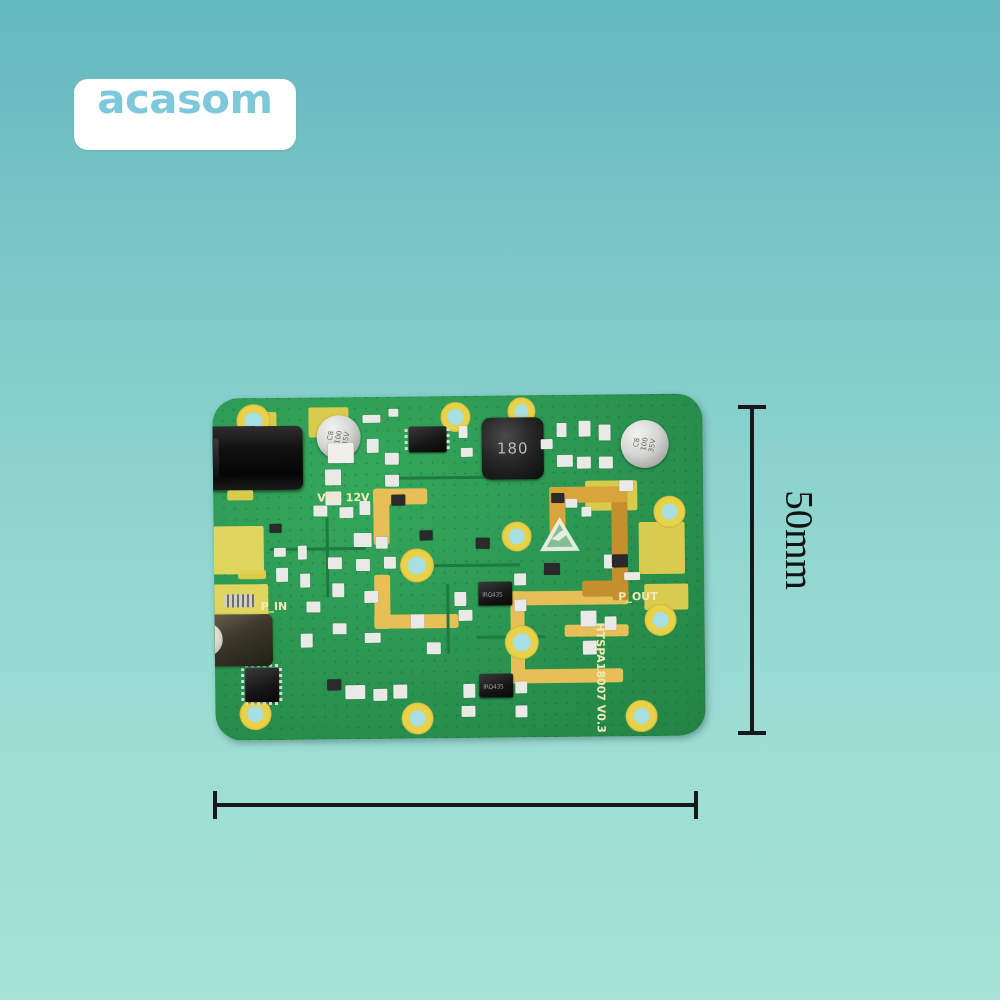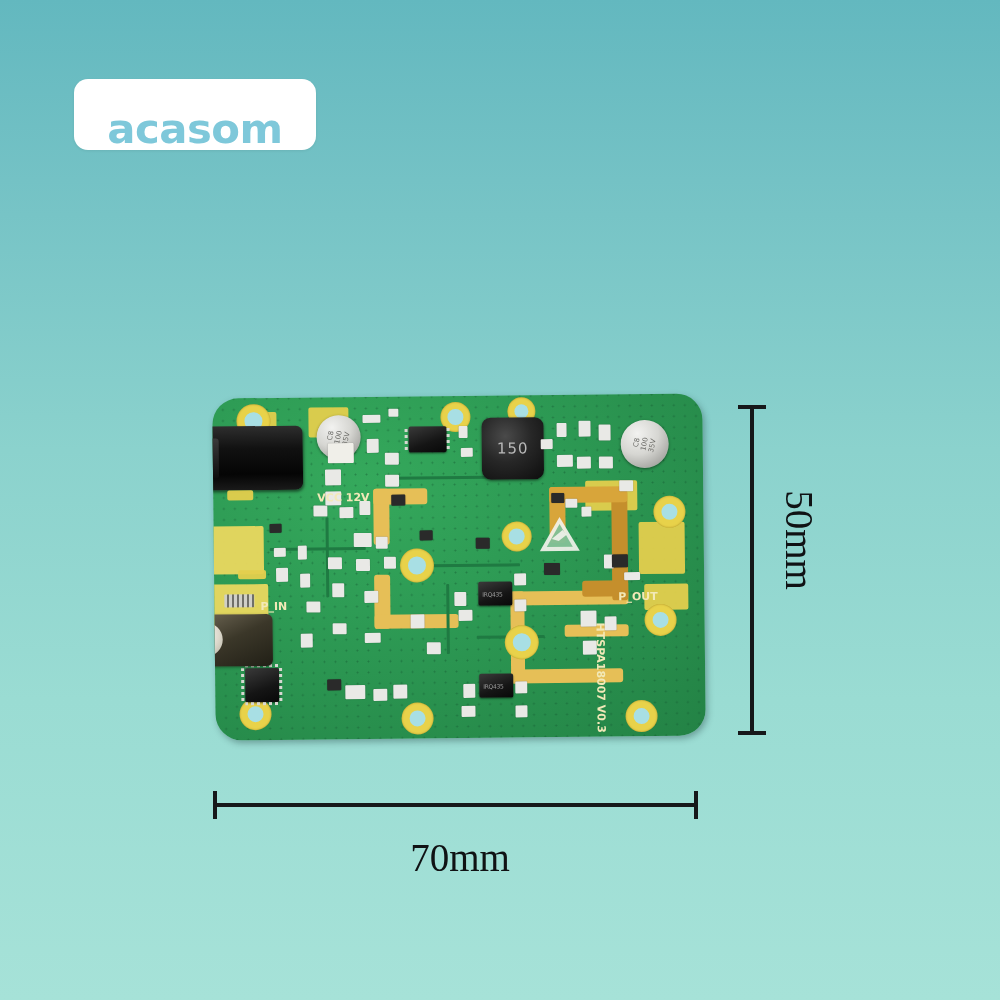--- a/index.html
+++ b/index.html
@@ -18,26 +18,26 @@
     height: 1000px;
     background: linear-gradient(180deg, #63b8bf 0%, #74c2c5 18%, #8bd2cd 45%, #9adcd3 70%, #a6e2d8 100%);
     overflow: hidden;
   }
 
   
   #brand-badge {
     position: absolute;
     left: 74px;
     top: 79px;
-    width: 242px;
+    width: 222px;
     height: 71px;
     background: #ffffff;
     border-radius: 14px;
     display: flex;
-    align-items: flex-end;
+    align-items: flex-start;
     justify-content: center;
     box-shadow: 0 1px 3px rgba(0,0,0,0.07);
   }
   #brand-text {
     font-family: "DejaVu Sans", sans-serif;
     font-weight: 700;
     font-size: 41px;
     letter-spacing: -0.5px;
     color: #7ec8da;
     line-height: 1;
@@ -397,21 +397,21 @@
 100
 35V</span>
     </div>
     <div class="ecap" style="left:408px; top:26px; width:48px; height:48px;">
       <span class="ecap-text">C8
 100
 35V</span>
     </div>
 
     <div id="inductor">
-      <span id="inductor-text">150</span>
+      <span id="inductor-text">180</span>
     </div>
 
     <div class="ic" style="left:196px; top:30px; width:38px; height:26px;"></div>
     <div class="pins-left" style="left:192px; top:32px; height:22px;"></div>
     <div class="pins-right" style="left:234px; top:32px; height:22px;"></div>
 
     <div class="ic" style="left:264px; top:186px; width:34px; height:24px;">
       <span class="ic-label" style="left:4px; top:9px; font-size:6px;">IRQ435</span>
     </div>
     <div class="ic" style="left:264px; top:278px; width:34px; height:24px;">
@@ -508,15 +508,14 @@
   </div>
 
   <div class="dim-line-v"></div>
   <div class="dim-cap-v" id="dim-cap-top"></div>
   <div class="dim-cap-v" id="dim-cap-bottom"></div>
   <div id="dim-label-v">50mm</div>
 
   <div class="dim-line-h"></div>
   <div class="dim-cap-h" id="dim-cap-left"></div>
   <div class="dim-cap-h" id="dim-cap-right"></div>
-  <div id="dim-label-h">70mm</div>
 
 </div>
 
 </body></html>

